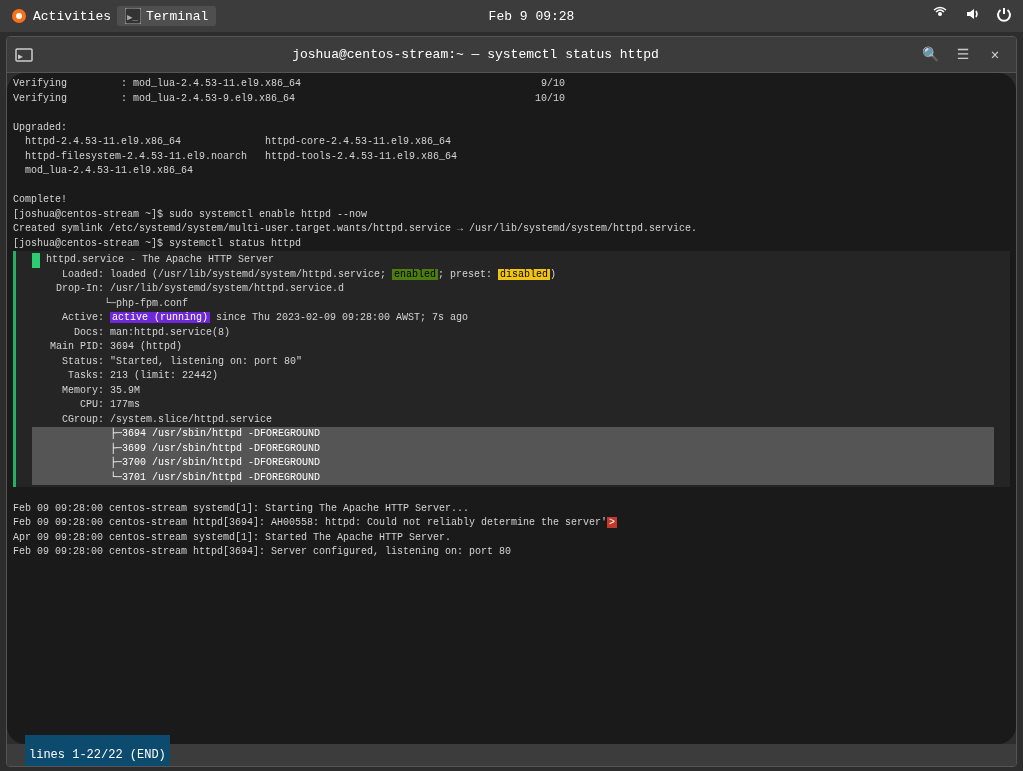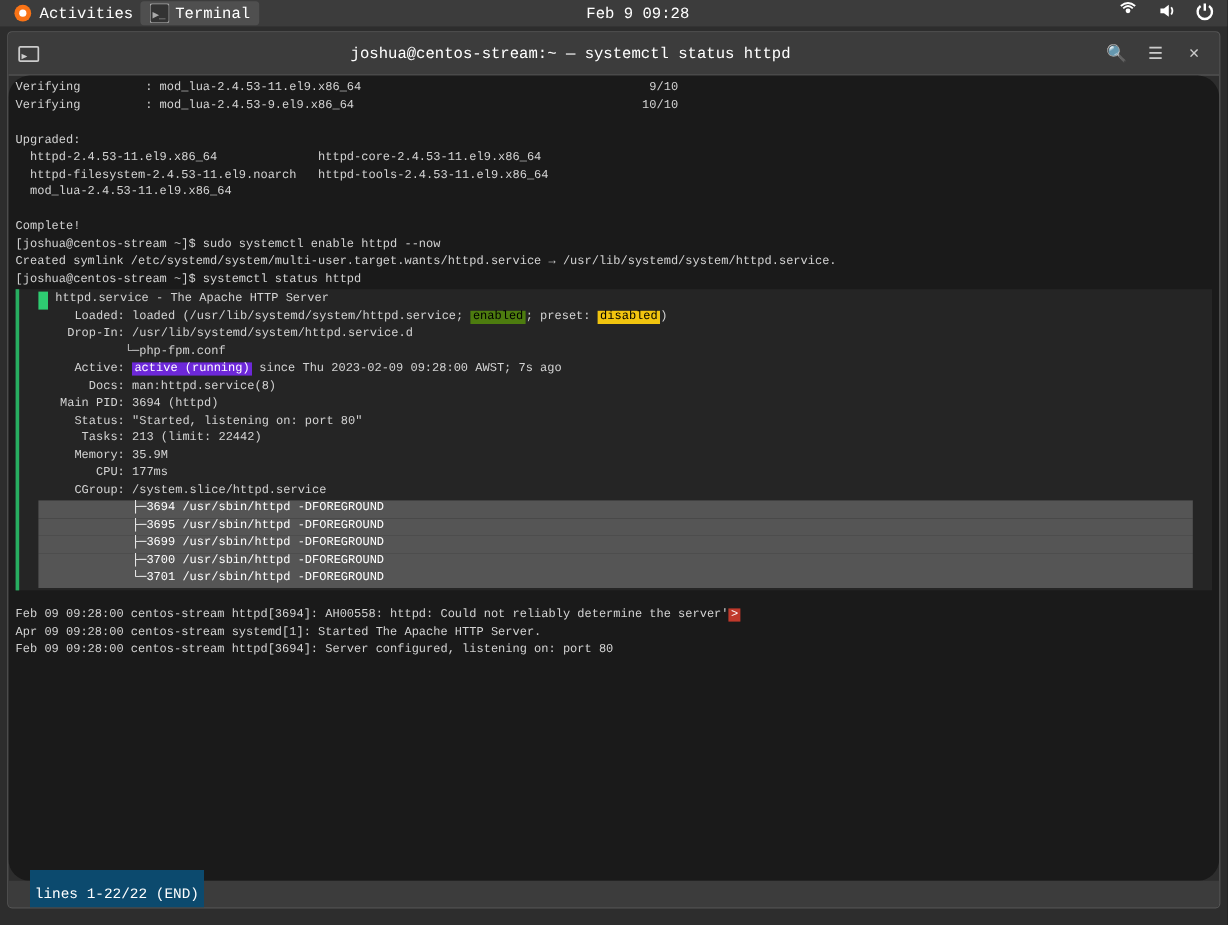--- a/index.html
+++ b/index.html
@@ -10,21 +10,21 @@
       font-family: 'Courier New', Courier, monospace;
       overflow: hidden;
     }
 
     
     .system-bar {
       display: flex;
       align-items: center;
       justify-content: space-between;
       background: #3c3c3c;
-      height: 22px;
+      height: 32px;
       padding: 0 10px;
       color: #fff;
       font-size: 13px;
     }
     .system-bar-left {
       display: flex;
       align-items: center;
       gap: 6px;
     }
     .system-bar-center {
@@ -275,27 +275,27 @@
       <span class="line">            └─php-fpm.conf</span>
       <span class="line">     Active: <span class="highlighted-active">active (running)</span> since Thu 2023-02-09 09:28:00 AWST; 7s ago</span>
       <span class="line">       Docs: man:httpd.service(8)</span>
       <span class="line">   Main PID: 3694 (httpd)</span>
       <span class="line">     Status: "Started, listening on: port 80"</span>
       <span class="line">      Tasks: 213 (limit: 22442)</span>
       <span class="line">     Memory: 35.9M</span>
       <span class="line">        CPU: 177ms</span>
       <span class="line">     CGroup: /system.slice/httpd.service</span>
       <span class="cgroup-line">             ├─3694 /usr/sbin/httpd -DFOREGROUND</span>
-      <span class="cgroup-line">             ├─3695 /usr/sbin/httpd -DFOREGROUND</span>
       <span class="cgroup-line">             ├─3699 /usr/sbin/httpd -DFOREGROUND</span>
       <span class="cgroup-line">             ├─3700 /usr/sbin/httpd -DFOREGROUND</span>
       <span class="cgroup-line">             └─3701 /usr/sbin/httpd -DFOREGROUND</span>
     </div>
 
     <span class="line"> </span>
+    <span class="line-wrap">Feb 09 09:28:00 centos-stream systemd[1]: Starting The Apache HTTP Server...</span>
     <span class="line-wrap">Feb 09 09:28:00 centos-stream httpd[3694]: AH00558: httpd: Could not reliably determine the server'<span class="red-arrow">&gt;</span></span>
     <span class="line-wrap">Apr 09 09:28:00 centos-stream systemd[1]: Started The Apache HTTP Server.</span>
     <span class="line-wrap">Feb 09 09:28:00 centos-stream httpd[3694]: Server configured, listening on: port 80</span>
   </div>
 
   <div class="bottom-bar">
     <span class="bottom-highlight">lines 1-22/22 (END)</span>
   </div>
 </div>
 

